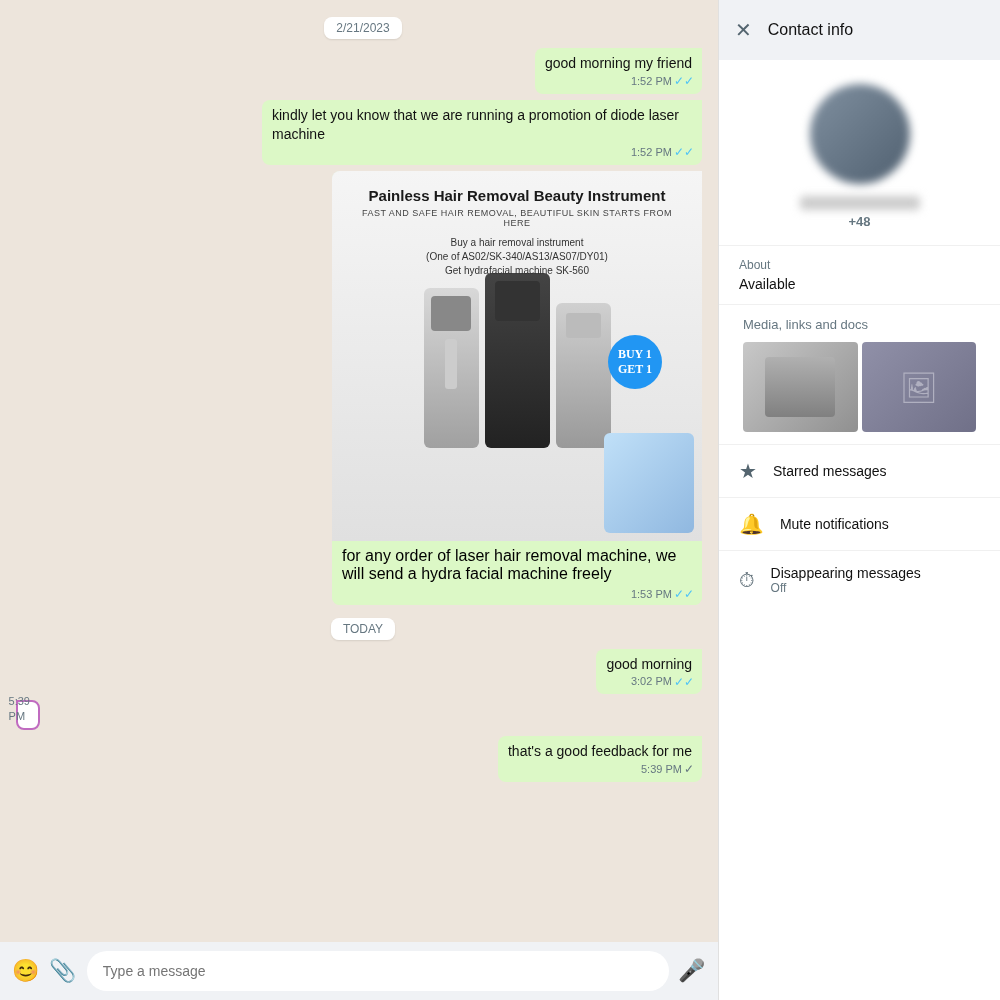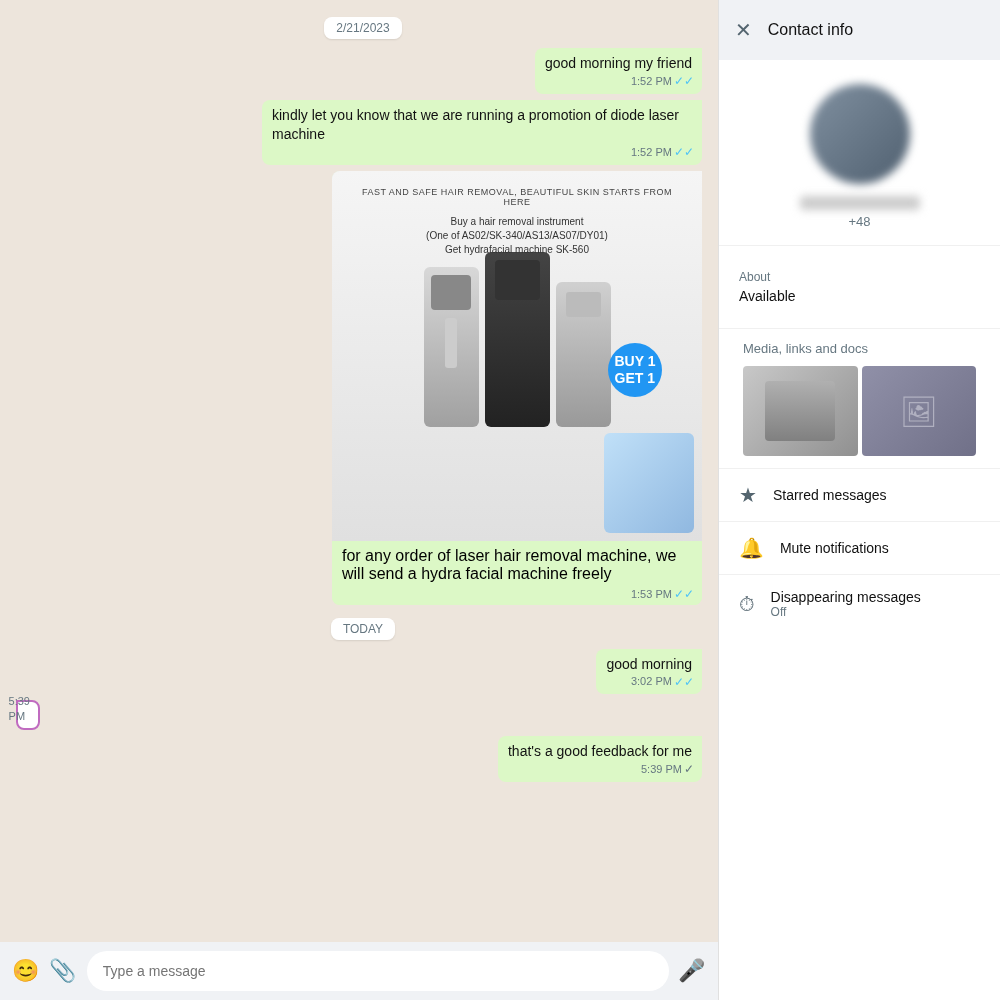--- a/index.html
+++ b/index.html
@@ -217,34 +217,35 @@
       justify-content: center;
       align-items: flex-end;
       gap: 8px;
       margin: 10px 0;
       height: 160px;
     }
 
     .buy1get1 {
       position: absolute;
       right: 40px;
-      top: 172px;
+      top: 164px;
       width: 54px;
       height: 54px;
       background: #2196f3;
       border-radius: 50%;
       display: flex;
       flex-direction: column;
       align-items: center;
       justify-content: center;
       color: white;
       font-weight: 800;
-      font-size: 14px;
+      font-size: 12px;
       line-height: 1.2;
       z-index: 2;
+      font-family: Liberation Serif, serif;
     }
 
     .forward-btn {
       position: absolute;
       left: -20px;
       top: 50%;
       transform: translateY(-50%);
       width: 32px;
       height: 32px;
       background: rgba(255,255,255,0.8);
@@ -332,20 +333,21 @@
       overflow-y: auto;
       padding: 0;
     }
 
     .contact-avatar-section {
       display: flex;
       flex-direction: column;
       align-items: center;
       padding: 24px 16px 16px;
       background: #fff;
+      font-weight: bold;
     }
 
     .contact-avatar {
       width: 100px;
       height: 100px;
       border-radius: 50%;
       background: linear-gradient(135deg, #8090a0, #506070);
       filter: blur(4px);
       margin-bottom: 12px;
     }
@@ -360,21 +362,21 @@
       filter: blur(4px);
       margin-bottom: 4px;
     }
 
     .contact-phone-number {
       font-size: 13px;
       color: #667781;
     }
 
     .contact-section {
-      padding: 24px 20px;
+      padding: 12px 20px;
       border-top: 1px solid #f0f0f0;
     }
 
     .section-label {
       font-size: 12px;
       color: #667781;
       margin-bottom: 4px;
       text-transform: none;
     }
 
@@ -478,20 +480,21 @@
       </div>
     </div>
 
     <div class="msg-out">
       <div class="msg-image-bubble">
         <div style="position:relative;">
           <div class="forward-btn">↩</div>
           <div class="promo-image">
             <div class="promo-bg"></div>
             <div class="promo-content">
+              <div class="promo-title">Painless Hair Removal Beauty Instrument</div>
               <div class="promo-subtitle">FAST AND SAFE HAIR REMOVAL, BEAUTIFUL SKIN STARTS FROM HERE</div>
               <div class="promo-offer">
                 <span>Buy a hair removal instrument</span><br>
                 <span>(One of AS02/SK-340/AS13/AS07/DY01)</span><br>
                 <span>Get hydrafacial machine SK-560</span>
               </div>
             </div>
 
             <div class="promo-machines">
               <div style="display:flex;align-items:flex-end;gap:6px;position:relative;">

